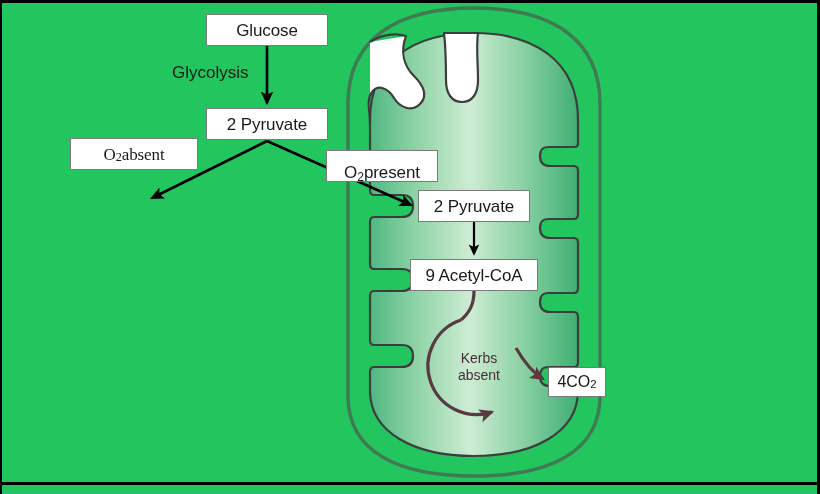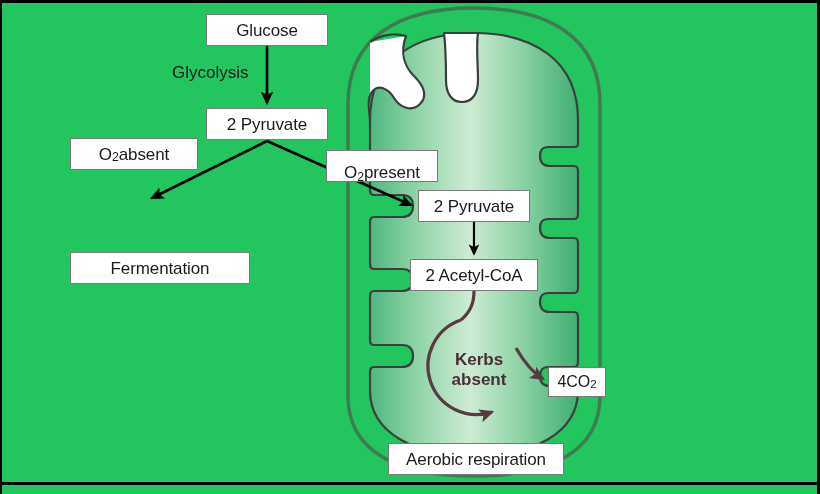--- a/index.html
+++ b/index.html
@@ -54,37 +54,37 @@
     position: absolute;
     color: #1a1a1a;
     font-size: 17px;
     white-space: nowrap;
     background: transparent;
     line-height: 1;
   }
   .cycle-label {
     position: absolute;
     color: #4a2d36;
-    font-weight: bold;
-    font-size: 17px;
+    font-weight: normal;
+    font-size: 14px;
     text-align: center;
     line-height: 1.18;
     white-space: nowrap;
   }
   sub {
     font-size: 0.72em;
     vertical-align: baseline;
     position: relative;
     bottom: -0.22em;
   }
 
   
   #box-glucose        { left: 206px; top: 14px;  width: 122px; height: 32px; }
   #box-pyruvate-cyto  { left: 206px; top: 108px; width: 122px; height: 32px; }
-  #box-o2-absent      { left: 70px;  top: 138px; width: 128px; height: 32px; }
+  #box-o2-absent      { left: 70px;  top: 138px; width: 128px; height: 32px; font-family: Liberation Serif, serif; }
   #box-o2-present     { left: 326px; top: 150px; width: 112px; height: 32px; align-items: flex-end; }
   #box-ethanol        { left: 70px;  top: 204px; width: 180px; height: 32px; }
   #box-fermentation   { left: 70px;  top: 252px; width: 180px; height: 32px; }
   #box-pyruvate-mito  { left: 418px; top: 190px; width: 112px; height: 32px; }
   #box-acetyl-coa     { left: 410px; top: 259px; width: 128px; height: 32px; }
   #box-co2            { left: 548px; top: 367px; width: 58px;  height: 30px; font-size: 16px; align-items: center; }
   #box-aerobic        { left: 388px; top: 443px; width: 176px; height: 32px; }
 
   #label-glycolysis   { left: 172px; top: 64px; text-align: center; }
   #label-kerbs        { left: 445px; top: 350px; width: 68px; }
@@ -241,28 +241,26 @@
 
   <div class="plain-label" id="label-glycolysis">Glycolysis</div>
 
   <div class="label-box" id="box-pyruvate-cyto">2 Pyruvate</div>
 
   <div class="label-box" id="box-o2-absent">O<sub>2</sub> absent</div>
 
   <div class="label-box" id="box-o2-present">O<sub>2</sub> present</div>
 
 
-  <div class="label-box" id="box-fermentation">Fermentation</div>
 
   <div class="label-box" id="box-pyruvate-mito">2 Pyruvate</div>
 
-  <div class="label-box" id="box-acetyl-coa">2 Acetyl-CoA</div>
+  <div class="label-box" id="box-acetyl-coa">9 Acetyl-CoA</div>
 
   <div class="label-box" id="box-co2">4CO<sub>2</sub></div>
 
-  <div class="label-box" id="box-aerobic">Aerobic respiration</div>
 
   <div class="cycle-label" id="label-kerbs">
     <span>Kerbs</span><br>
     <span>absent</span>
   </div>
 
 </div>
 
 </body></html>

